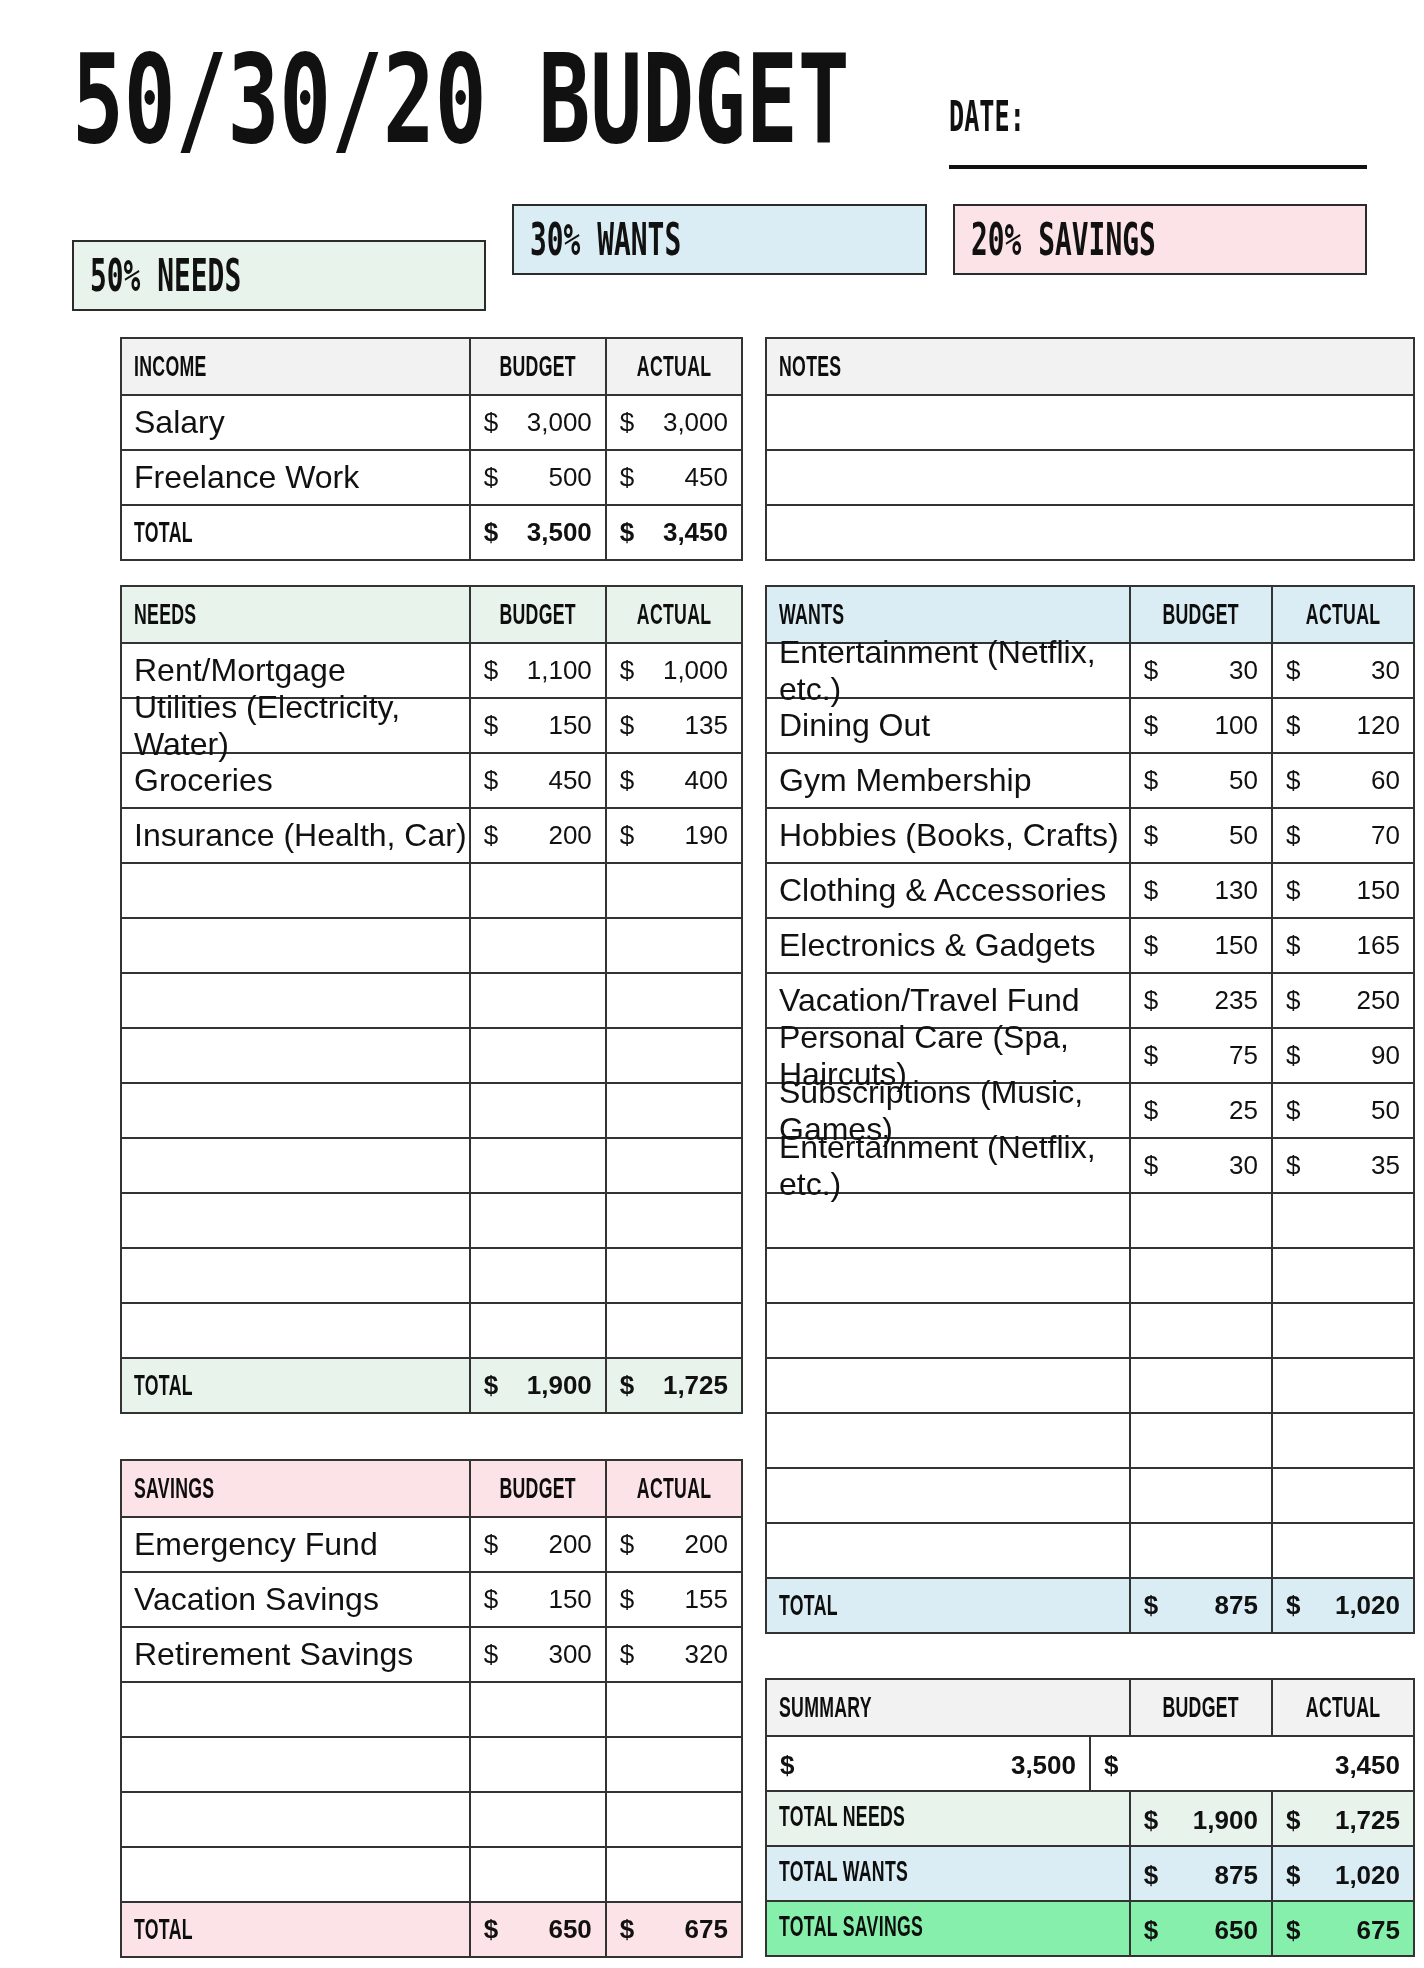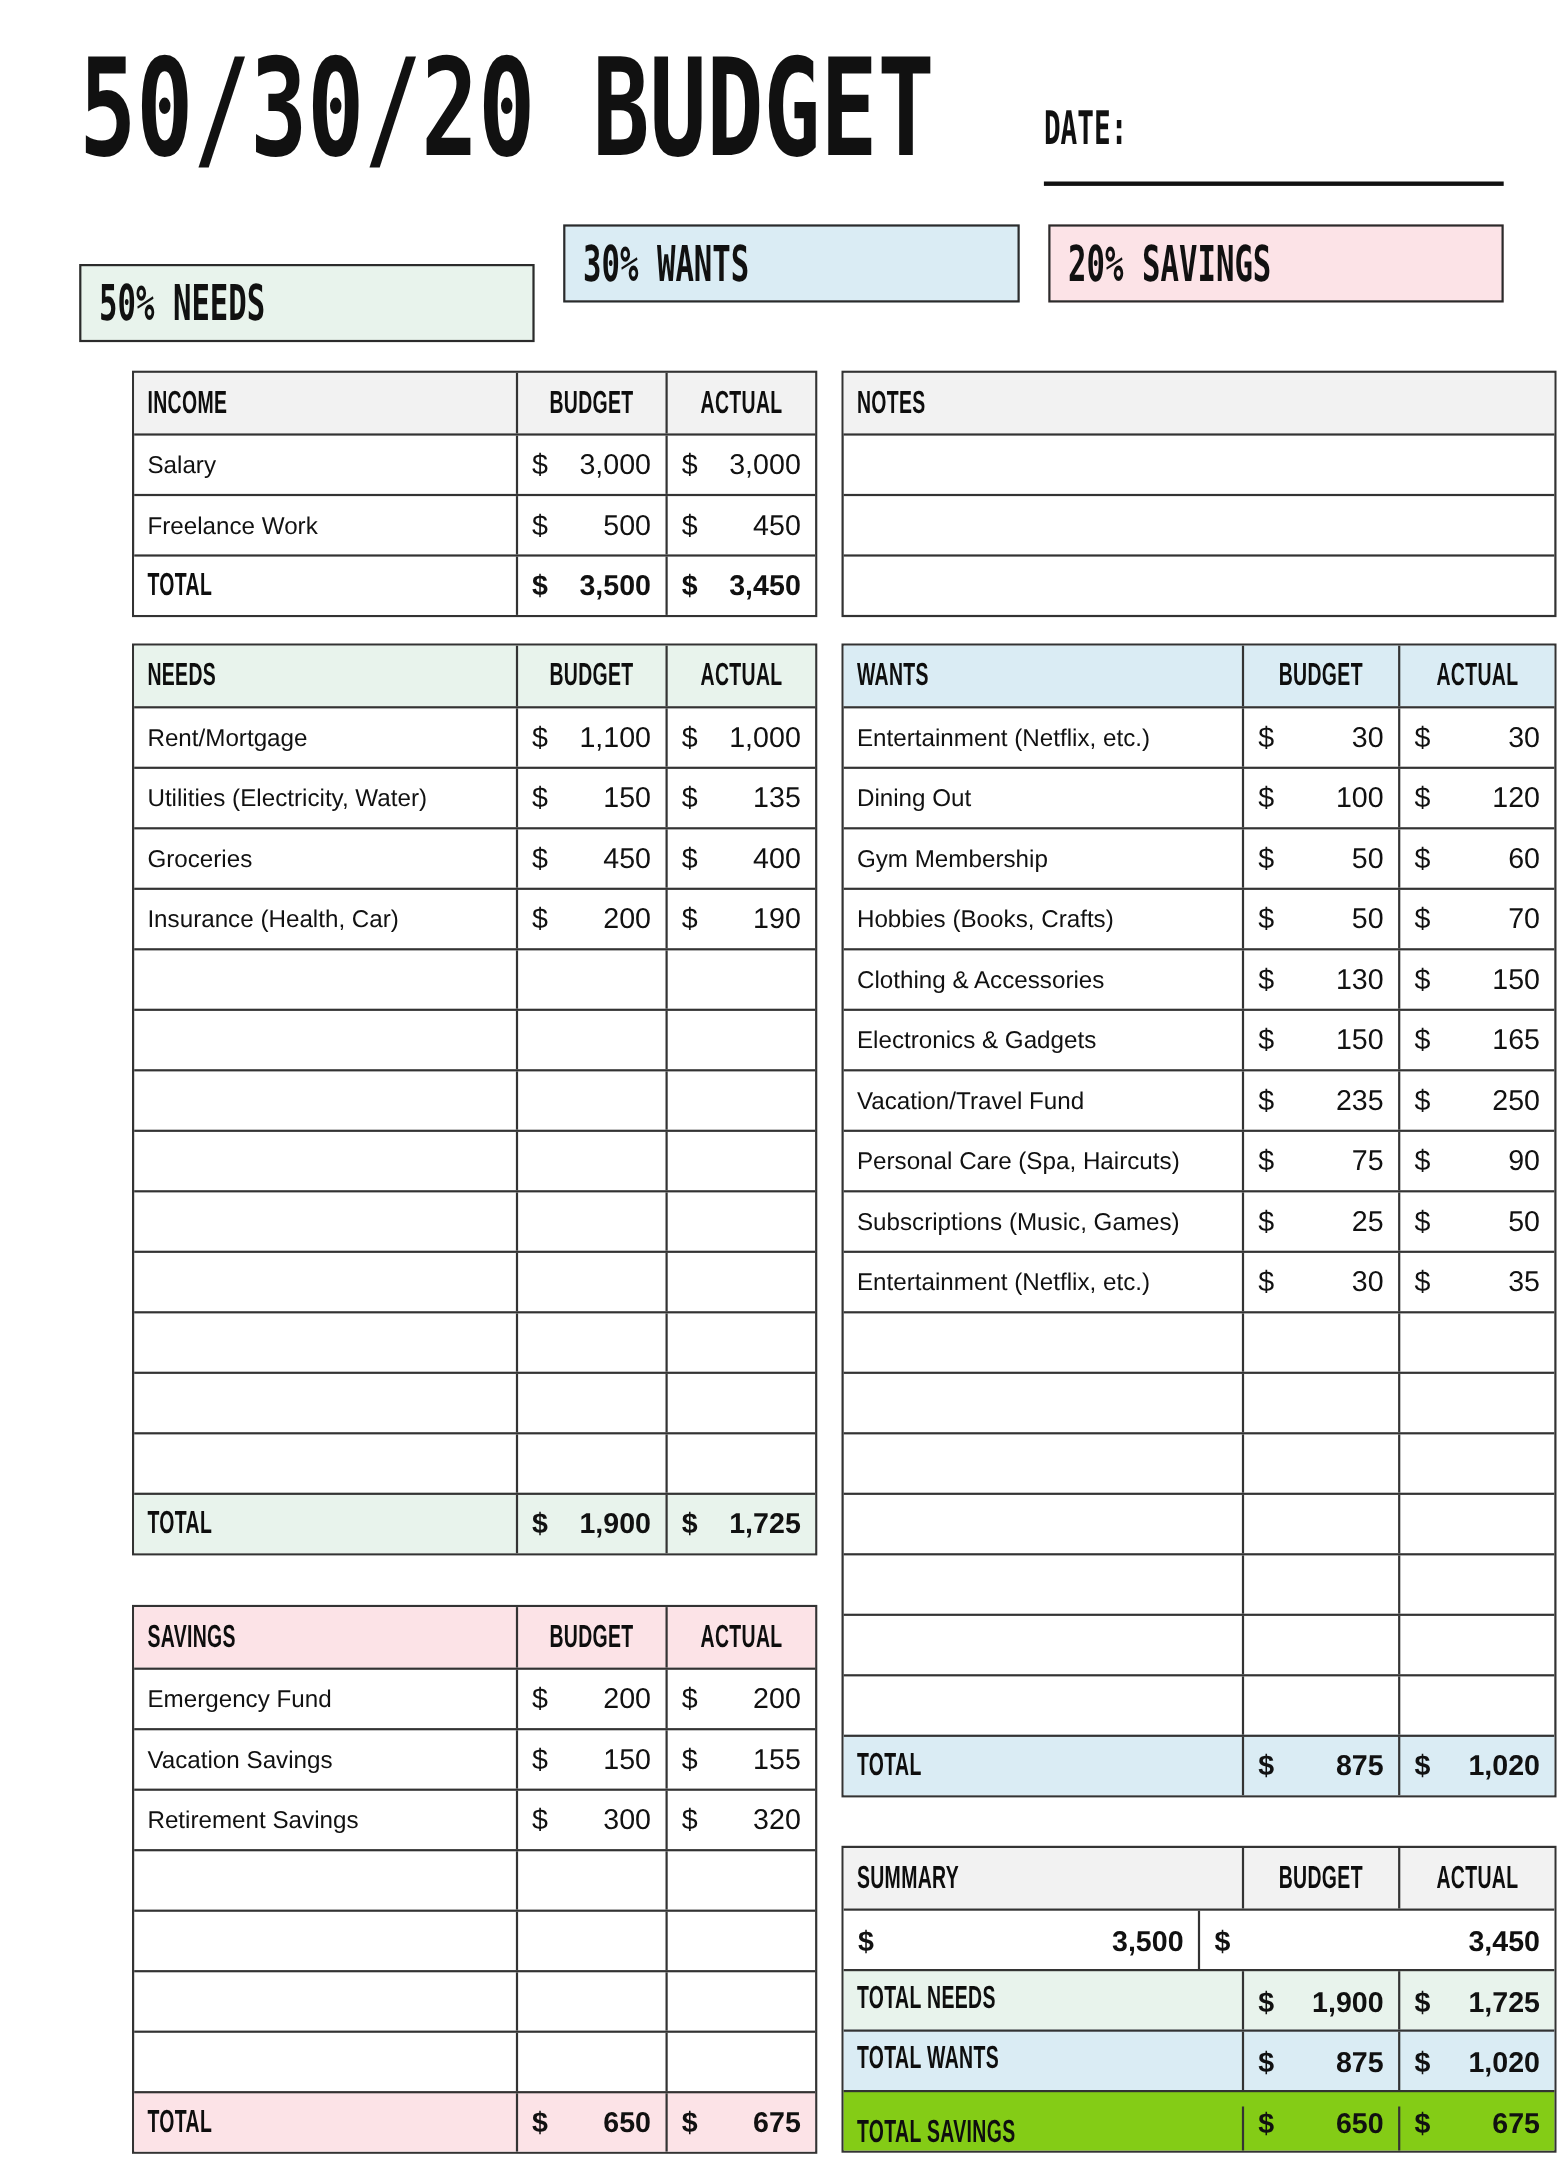--- a/index.html
+++ b/index.html
@@ -58,21 +58,21 @@
     background: #fff;
   }
   .t-row { display: flex; height: 55px; border-top: 2px solid var(--line); }
   .btable > .t-row.header { border-top: none; background: var(--accent); }
   .t-row.total { background: var(--total-bg); }
   .cell { display: flex; align-items: center; min-width: 0; }
   .cell + .cell { border-left: 2px solid var(--line); }
   .c-label { flex: 0 0 56%; padding-left: 12px; }
   .c-val { flex: 1 1 0; justify-content: space-between; padding: 0 13px; }
   .c-note { flex: 1 1 100%; }
-  .lbl { font-size: 22px; color: #111; }
+  .lbl { font-size: 32px; color: #111; }
   .num, .dollar { font-size: 26px; color: #111; }
   .ch {
     font-family: "Liberation Sans", sans-serif;
     font-weight: 700;
     display: inline-block;
     white-space: nowrap;
     font-size: 29px;
     letter-spacing: 0.5px;
     transform: scaleX(0.61);
     transform-origin: left center;
@@ -647,21 +647,21 @@
               </div>
               <div class="cell c-val">
                 <span class="dollar">$</span>
                 <span class="num">875</span>
               </div>
               <div class="cell c-val">
                 <span class="dollar">$</span>
                 <span class="num">1,020</span>
               </div>
             </div>
-            <div class="t-row item" style="background: #84cc16; align-items: flex-end;">
+            <div class="t-row item" style="background: #86efac;">
               <div class="cell c-label">
                 <span class="ch lbl">TOTAL SAVINGS</span>
               </div>
               <div class="cell c-val">
                 <span class="dollar">$</span>
                 <span class="num">650</span>
               </div>
               <div class="cell c-val">
                 <span class="dollar">$</span>
                 <span class="num">675</span>

